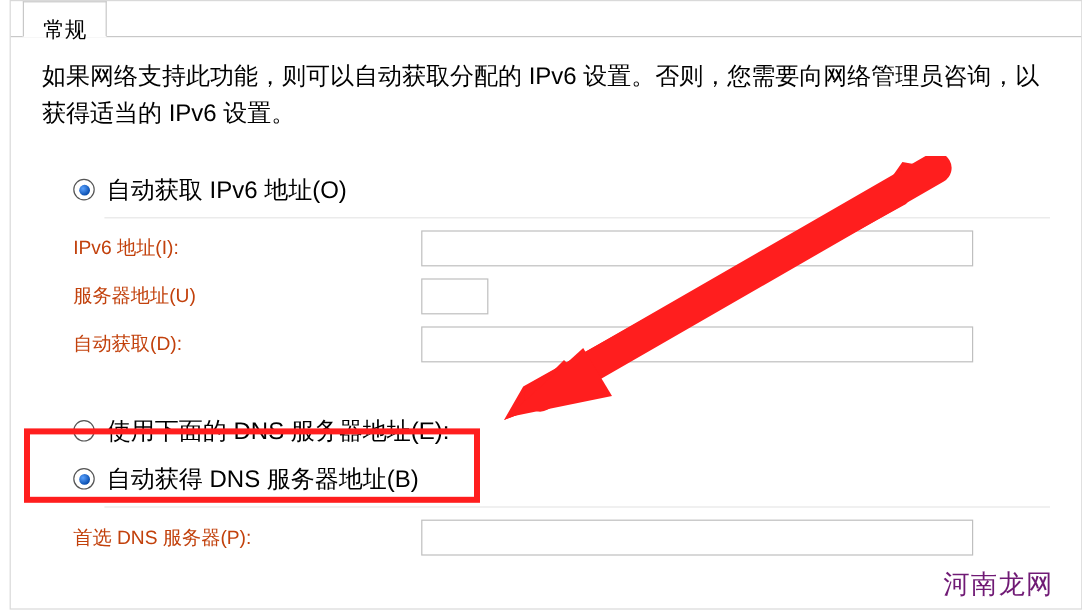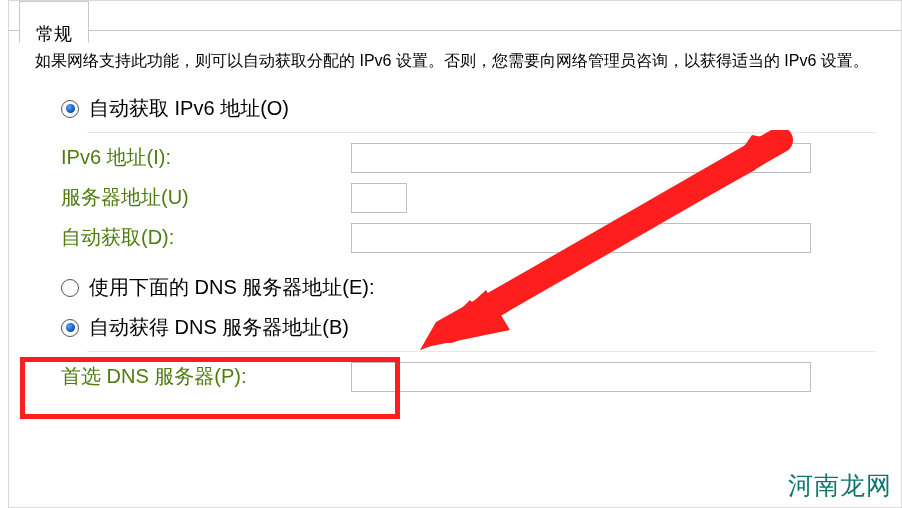--- a/index.html
+++ b/index.html
@@ -20,66 +20,65 @@
       background: #fff;
     }
     .tabbar {
       position: relative;
       height: 30px;
     }
     .tab {
       position: absolute;
       left: 10px; top: 0;
       height: 30px;
-      padding: 20px 16px;
+      padding: 10px 16px;
       border: 1px solid #c8c8c8;
       border-bottom: 1px solid #fff;
       background: #fff;
       z-index: 2;
       font-size: 18px;
       line-height: 26px;
-      font-family: Liberation Mono, monospace;
     }
     .tab-divider {
       position: absolute;
       left: 0; right: 0; top: 29px;
       border-top: 1px solid #c8c8c8;
       z-index: 1;
     }
     .content {
       padding: 18px 26px 10px 26px;
     }
     .desc {
-      font-size: 16px;
+      font-size: 20px;
       line-height: 1.55;
-      margin-bottom: 16px;
+      margin-bottom: 28px;
     }
-    .group-indent { padding-left: 26px; }
+    .group-indent { padding-left: 26px; margin-top: 22px; }
     .field-row {
       display: flex;
       align-items: center;
       min-height: 38px;
       margin-bottom: 2px;
     }
     .radio {
       width: 18px; height: 18px; border-radius: 50%;
       border: 1.5px solid #555;
       margin-right: 10px;
       display: inline-flex;
       align-items: center; justify-content: center;
       flex-shrink: 0;
     }
     .radio .dot {
       width: 9px; height: 9px; border-radius: 50%;
       background: radial-gradient(circle at 35% 35%, #5aa2ff 0%, #0a4fb0 70%, #08316a 100%);
     }
     .label { font-size: 20px; }
     .sublabel {
-      color: #4d7c0f;
-      font-size: 20px;
+      color: #c2410c;
+      font-size: 16px;
       width: 290px;
       flex-shrink: 0;
     }
     .textfield {
       border: 1px solid #bfbfbf;
       height: 30px;
       width: 460px;
       background: #fff;
     }
     .short { width: 56px; }
@@ -94,23 +93,23 @@
       pointer-events: none;
       z-index: 5;
     }
     .arrow-svg {
       position: absolute;
       z-index: 6;
       pointer-events: none;
     }
     .watermark {
       position: absolute;
-      right: 10px; bottom: 6px;
-      color: #0f766e;
-      font-size: 25px;
+      right: 24px; bottom: 6px;
+      color: #701a75;
+      font-size: 22px;
       letter-spacing: 1px;
     }
   </style>
 </head>
 <body>
 
 <div class="window">
   <div class="tabbar">
     <div class="tab">常规</div>
     <div class="tab-divider"></div>

